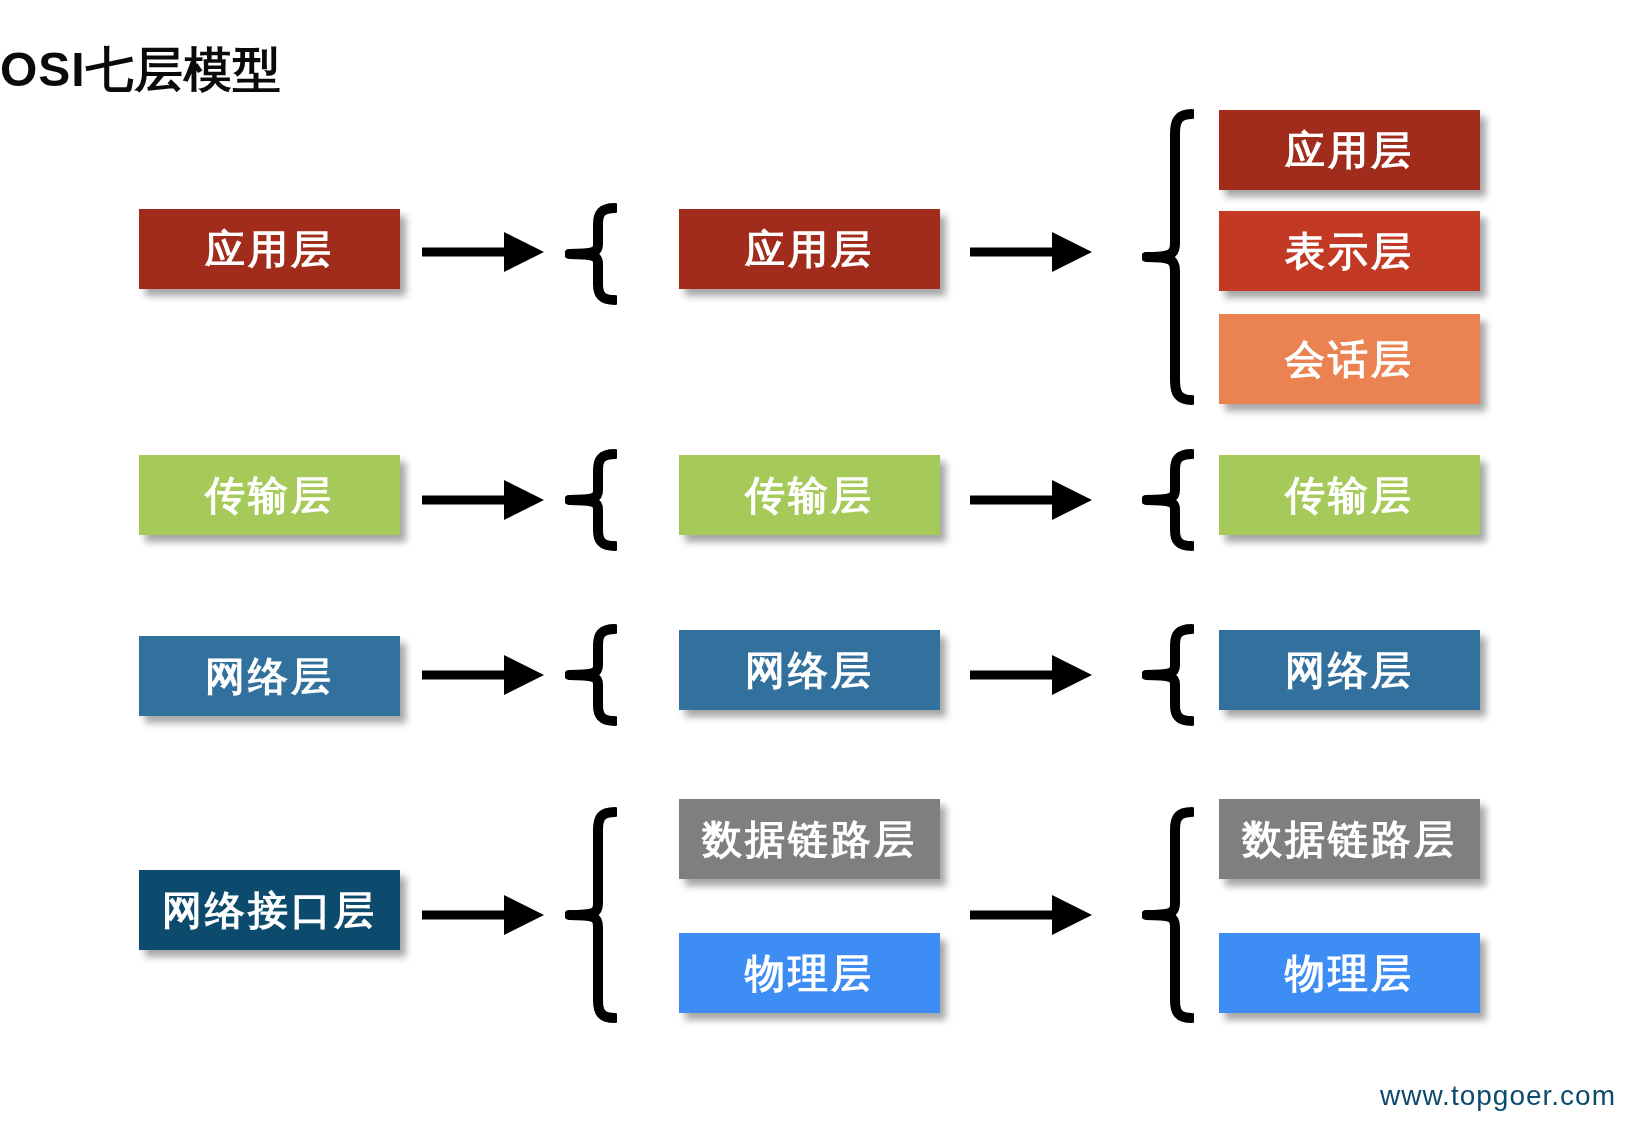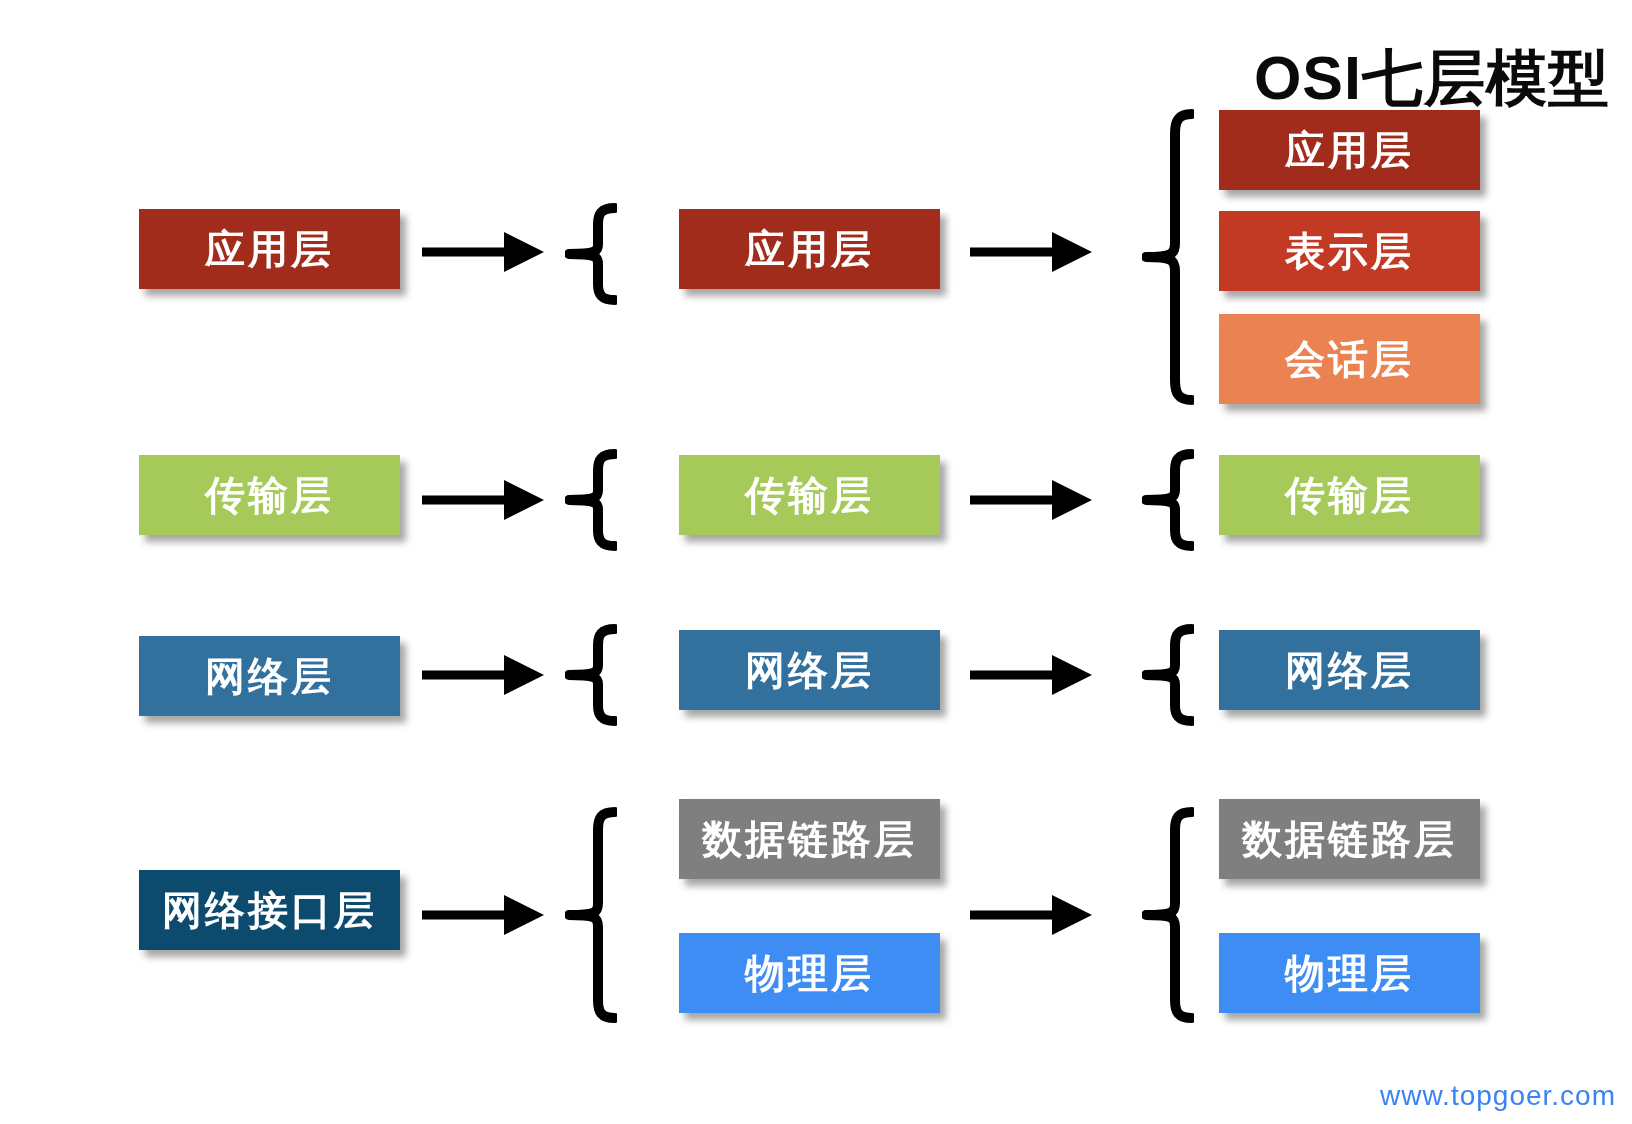--- a/index.html
+++ b/index.html
@@ -6,22 +6,22 @@
   .canvas{
     position:relative;
     width:1632px;height:1124px;
     background:#ffffff;
     overflow:hidden;
     font-family:"Liberation Sans", sans-serif;
   }
   .title{
     position:absolute;
     left:0;top:38px;width:1610px;
-    text-align:right;
-    font-size:61px;
+    text-align:left;
+    font-size:48px;
     font-weight:bold;
     color:#0a0a0a;
     letter-spacing:1px;
   }
   .block{
     position:absolute;
     width:261px;height:80px;
     display:flex;align-items:center;justify-content:center;
     color:#ffffff;
     font-size:40px;
@@ -70,21 +70,21 @@
   .bm4{left:565px;top:806px;}
   .br1{left:1142px;top:108px;}
   .br2{left:1142px;top:448px;}
   .br3{left:1142px;top:623px;}
   .br4{left:1142px;top:806px;}
 
   .watermark{
     position:absolute;
     right:16px;top:1080px;
     font-size:28px;
-    color:#3b82f6;
+    color:#0c4a6e;
     letter-spacing:1px;
   }
 </style>
 </head>
 <body>
 
 <div class="canvas">
 
   <div class="title">OSI七层模型</div>
 

